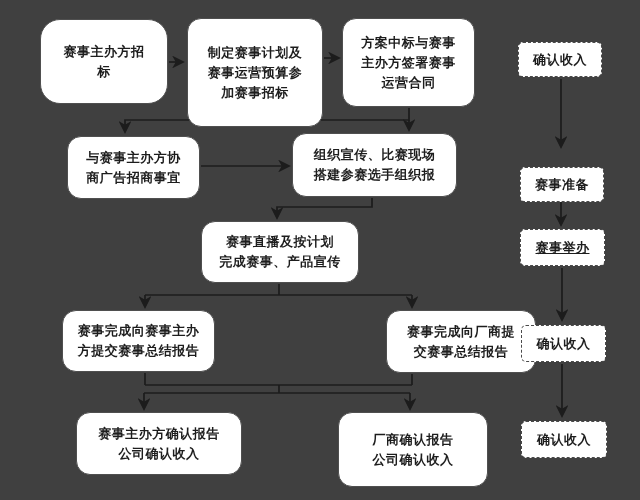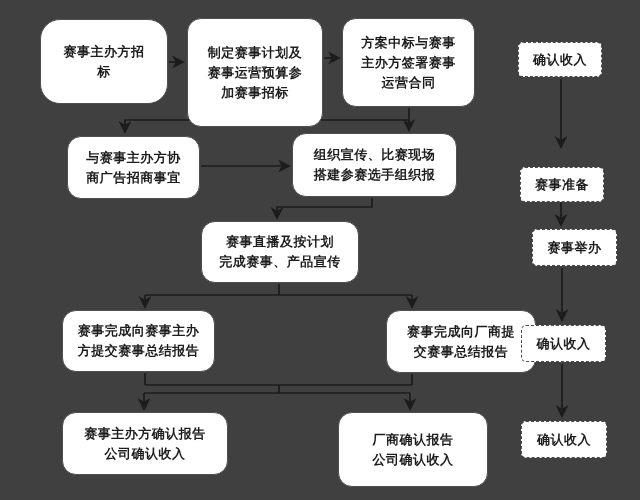--- a/index.html
+++ b/index.html
@@ -37,26 +37,26 @@
   }
   
   .b-host-tender   {left:40px;  top:19px;  width:128px; height:85px; border-radius:20px;}
   .b-plan-budget   {left:187px; top:18px;  width:136px; height:109px;}
   .b-win-contract  {left:342px; top:18px;  width:133px; height:89px;}
   .b-negotiate-ads {left:67px;  top:136px; width:133px; height:63px;}
   .b-organize      {left:292px; top:133px; width:165px; height:64px;}
   .b-broadcast     {left:201px; top:221px; width:158px; height:62px;}
   .b-report-host   {left:62px;  top:310px; width:153px; height:62px;}
   .b-report-vendor {left:338px; top:310px; width:150px; height:63px;margin-left:48px;}
-  .b-host-confirm  {left:62px;  top:412px; width:166px; height:63px;}
+  .b-host-confirm  {left:76px;  top:412px; width:166px; height:63px;}
   .b-vendor-confirm{left:338px; top:412px; width:150px; height:75px;}
   
   .p-1{left:518px; top:42px;  width:84px; height:35px;}
   .p-2{left:520px; top:167px; width:84px; height:35px;}
-  .p-3{left:532px; top:229px; width:85px; height:37px;}
+  .p-3{left:520px; top:229px; width:85px; height:37px;text-decoration:underline;}
   .p-4{left:521px; top:325px; width:85px; height:37px;}
   .p-5{left:521px; top:421px; width:86px; height:37px;}
 </style>
 </head>
 <body>
 
 <div class="canvas">
 
   <svg class="connectors" viewBox="0 0 640 500" xmlns="http://www.w3.org/2000/svg">
     <defs>

